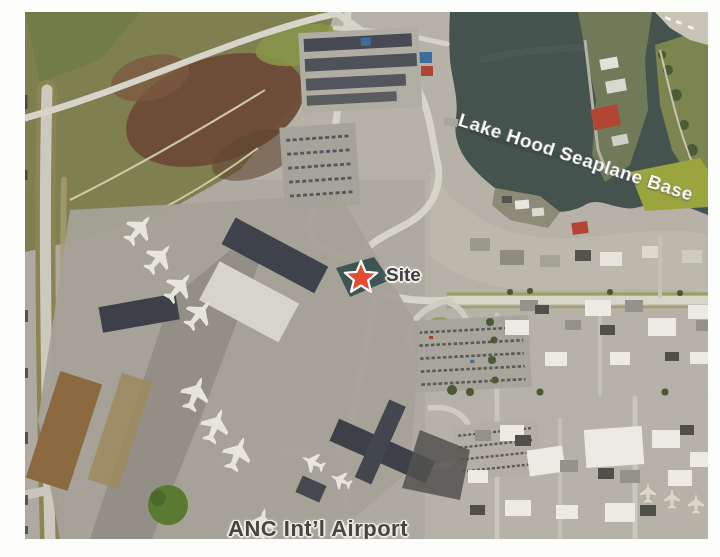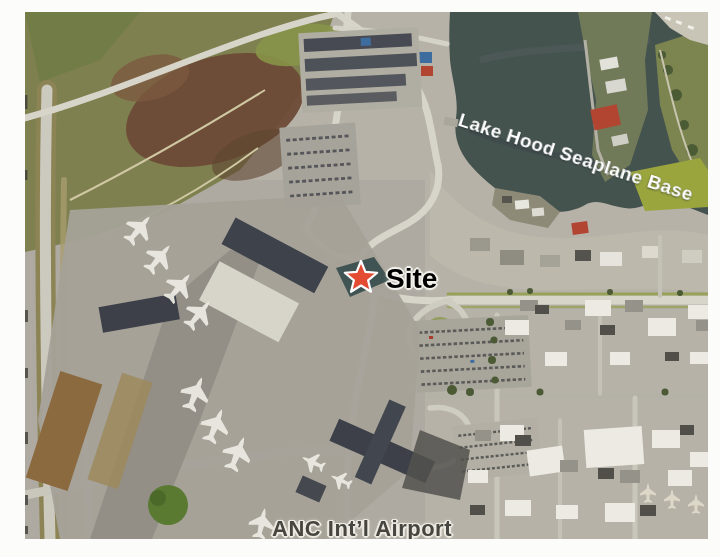--- a/index.html
+++ b/index.html
@@ -16,32 +16,31 @@
   .map-label{
     position:absolute;font-weight:bold;white-space:nowrap;line-height:1;
     -webkit-user-select:none;user-select:none;
   }
   .lake-label{
     left:437px;top:98px;font-size:19px;letter-spacing:.4px;color:#ffffff;
     transform:rotate(18deg);transform-origin:left top;
     text-shadow:0 1px 2px rgba(30,40,40,.55), 0 0 1px rgba(30,40,40,.4);
   }
   .site-label{
-    left:361px;top:253px;font-size:28px;color:#000000;
+    left:361px;top:253px;font-size:19px;color:#404040;
     text-shadow:
       1px 1px 0 #f2f1ec,-1px -1px 0 #f2f1ec,1px -1px 0 #f2f1ec,-1px 1px 0 #f2f1ec,
       2px 0 0 #f2f1ec,-2px 0 0 #f2f1ec,0 2px 0 #f2f1ec,0 -2px 0 #f2f1ec,0 0 4px #efeee8;
     text-align: center;
   }
   .airport-label{
     left:203px;top:506px;font-size:22px;letter-spacing:.5px;color:#46453f;
     text-shadow:
       1px 1px 0 #eceae2,-1px -1px 0 #eceae2,1px -1px 0 #eceae2,-1px 1px 0 #eceae2,
       2px 0 0 #eceae2,-2px 0 0 #eceae2,0 2px 1px #eceae2,0 0 4px #e8e6de;
-    margin-left: 44px;
   }
   .star{position:absolute;left:316px;top:248px;overflow:visible;}
 </style>
 </head>
 <body>
 
 <div class="page">
   <div class="photo">
 
     <svg class="terrain" width="683" height="527" viewBox="25 12 683 527" xmlns="http://www.w3.org/2000/svg">

